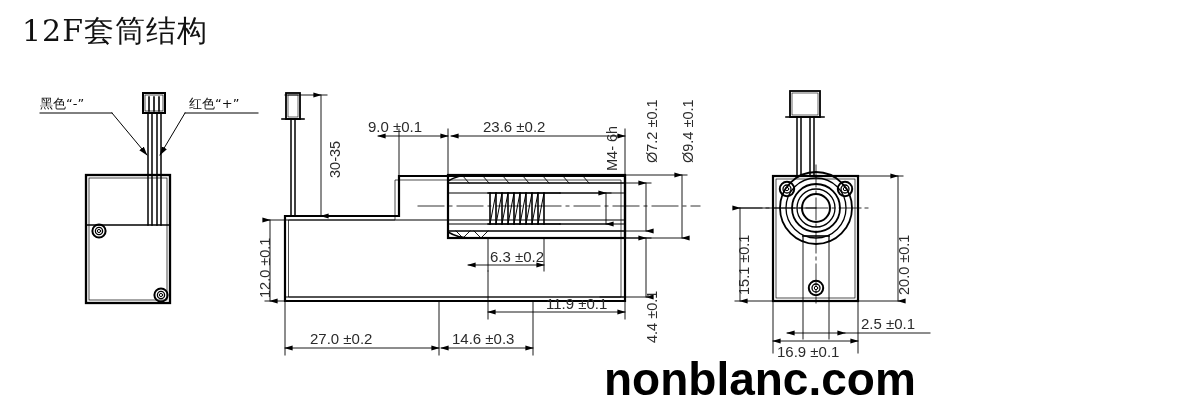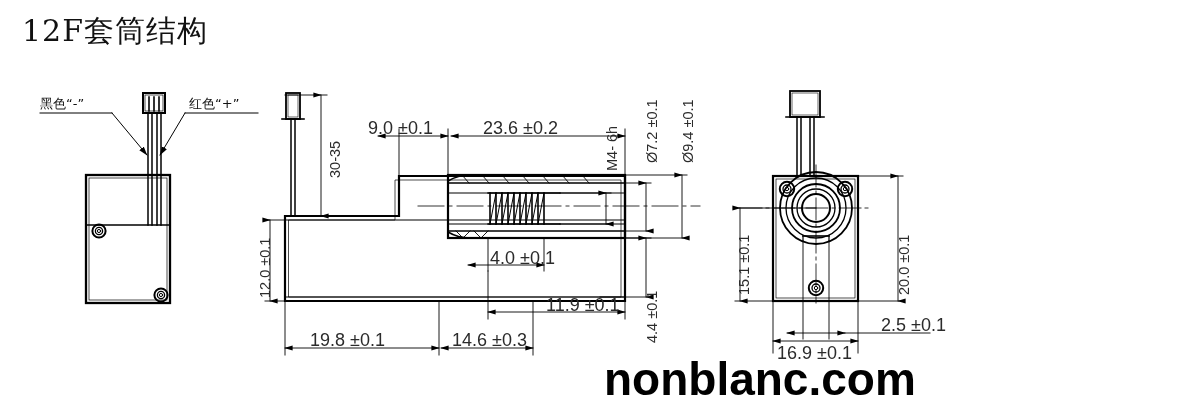--- a/index.html
+++ b/index.html
@@ -3,21 +3,21 @@
 <meta charset="utf-8">
 <style>
   html,body{margin:0;padding:0;background:#ffffff;}
   body{width:1200px;height:413px;position:relative;overflow:hidden;
        font-family:"Liberation Serif",serif;color:#000;}
   #stage{position:absolute;left:0;top:3px;width:1192px;height:413px;}
   #stage svg{position:absolute;left:0;top:0;}
   .ttl{position:absolute;left:22px;top:8px;font-size:30px;letter-spacing:1px;
        font-family:"DejaVu Serif",serif;color:#111;white-space:nowrap;}
   .lbl{position:absolute;font-family:"DejaVu Sans",sans-serif;font-size:13px;color:#111;white-space:nowrap;}
-  .dim{position:absolute;font-family:"Liberation Sans",sans-serif;font-size:18px;color:#2b2b2b;white-space:nowrap;}
+  .dim{position:absolute;font-family:"Liberation Sans",sans-serif;font-size:15px;color:#2b2b2b;white-space:nowrap;}
   .dimv{position:absolute;font-family:"Liberation Sans",sans-serif;font-size:14.5px;color:#2b2b2b;white-space:nowrap;
         transform-origin:0 0;transform:rotate(-90deg);}
   .wm{position:absolute;left:604px;top:349px;font-family:"Liberation Sans",sans-serif;
       font-size:46px;font-weight:700;color:#000;letter-spacing:0px;white-space:nowrap;}
 </style>
 </head>
 <body>
 
 <div id="stage">
 
@@ -263,25 +263,25 @@
   <div class="lbl" style="left:40px;top:92px;text-align:right;">黑色“-”</div>
   <div class="lbl" style="left:189px;top:92px;">红色“+”</div>
 
   <div class="dim" style="left:368px;top:115px;">9.0 ±0.1</div>
   <div class="dim" style="left:483px;top:115px;">23.6 ±0.2</div>
   <div class="dimv" style="left:327px;top:175px;">30-35</div>
   <div class="dimv" style="left:257px;top:295px;">12.0 ±0.1</div>
   <div class="dimv" style="left:604px;top:168px;">M4- 6h</div>
   <div class="dimv" style="left:644px;top:160px;">Ø7.2 ±0.1</div>
   <div class="dimv" style="left:680px;top:160px;">Ø9.4 ±0.1</div>
-  <div class="dim" style="left:490px;top:245px;">4.0 ±0.1</div>
+  <div class="dim" style="left:490px;top:245px;">6.3 ±0.2</div>
   <div class="dim" style="left:546px;top:292px;">11.9 ±0.1</div>
   <div class="dimv" style="left:644px;top:340px;">4.4 ±0.1</div>
-  <div class="dim" style="left:310px;top:327px;">19.8 ±0.1</div>
+  <div class="dim" style="left:310px;top:327px;">27.0 ±0.2</div>
   <div class="dim" style="left:452px;top:327px;">14.6 ±0.3</div>
 
   <div class="dimv" style="left:736px;top:292px;">15.1 ±0.1</div>
   <div class="dimv" style="left:896px;top:292px;">20.0 ±0.1</div>
-  <div class="dim" style="left:861px;top:312px;margin-left:20px;">2.5 ±0.1</div>
+  <div class="dim" style="left:861px;top:312px;">2.5 ±0.1</div>
   <div class="dim" style="left:777px;top:340px;">16.9 ±0.1</div>
 
   <div class="wm">nonblanc.com</div>
 </div>
 
 </body></html>

